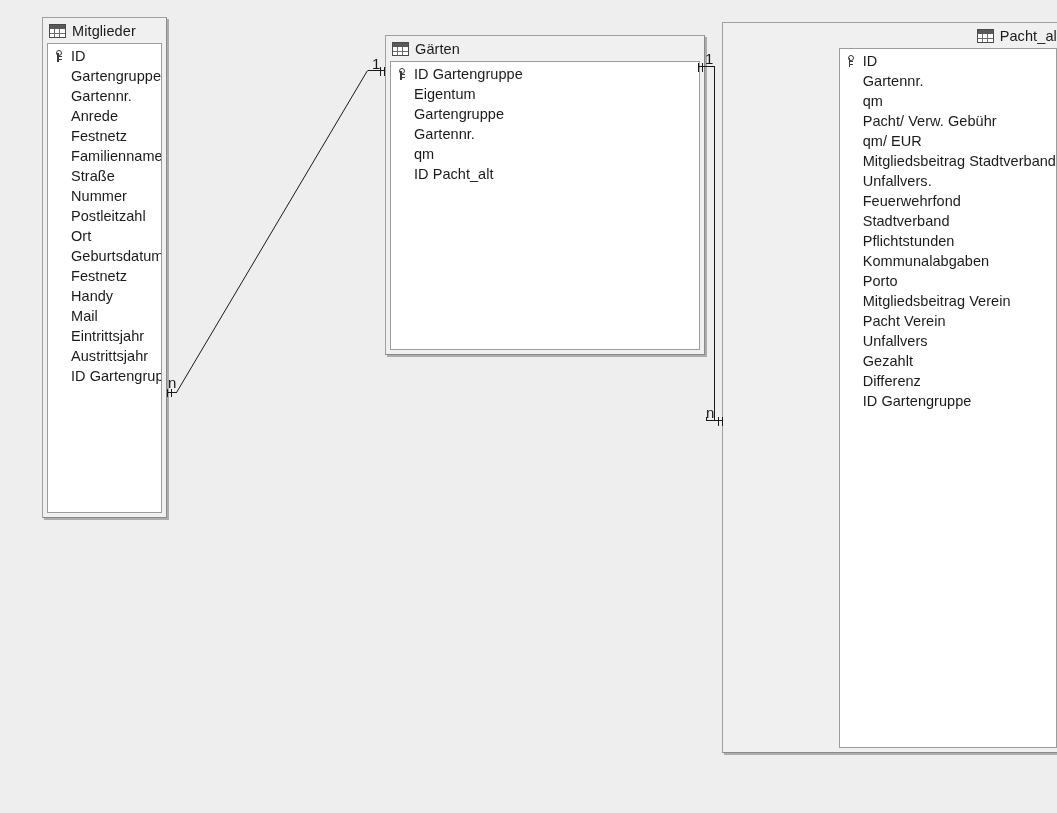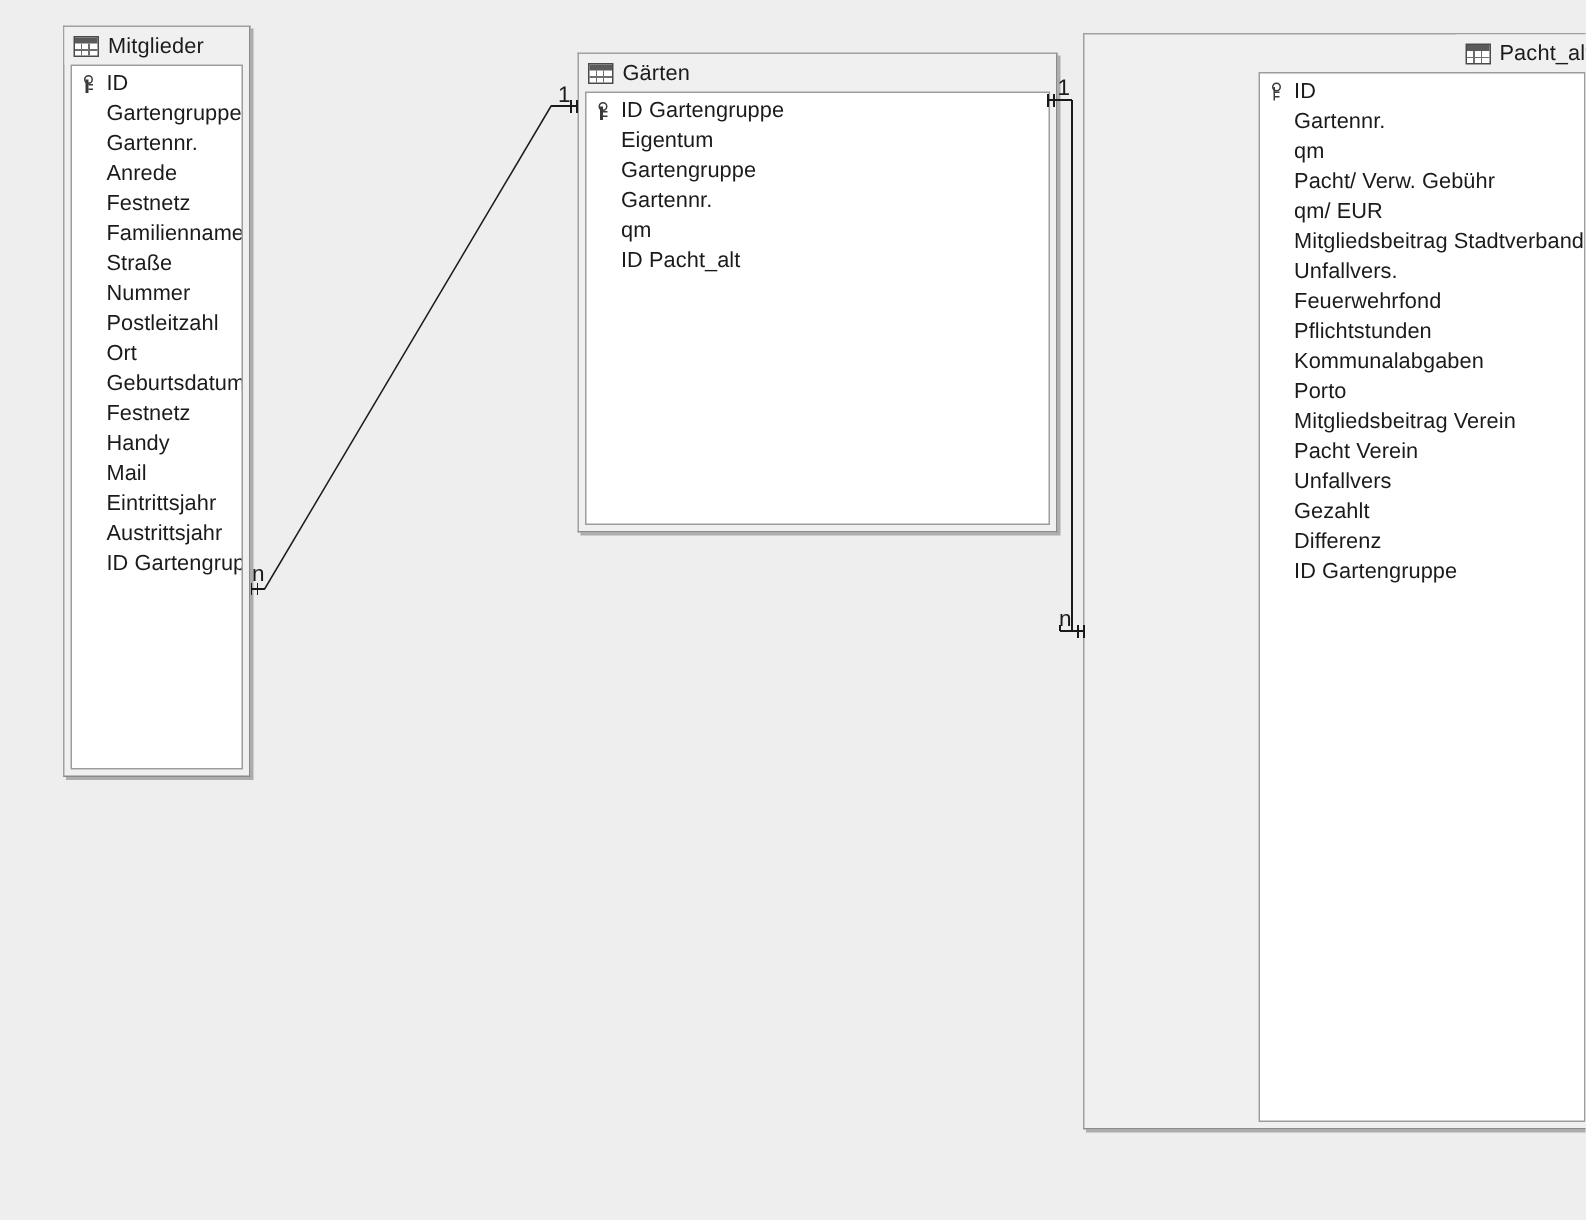--- a/index.html
+++ b/index.html
@@ -382,20 +382,24 @@
         <li class="field-row">
           <span class="key-slot"></span>
           <span class="field-name">Unfallvers.</span>
         </li>
         <li class="field-row">
           <span class="key-slot"></span>
           <span class="field-name">Feuerwehrfond</span>
         </li>
         <li class="field-row">
           <span class="key-slot"></span>
+          <span class="field-name">Stadtverband</span>
+        </li>
+        <li class="field-row">
+          <span class="key-slot"></span>
           <span class="field-name">Pflichtstunden</span>
         </li>
         <li class="field-row">
           <span class="key-slot"></span>
           <span class="field-name">Kommunalabgaben</span>
         </li>
         <li class="field-row">
           <span class="key-slot"></span>
           <span class="field-name">Porto</span>
         </li>

